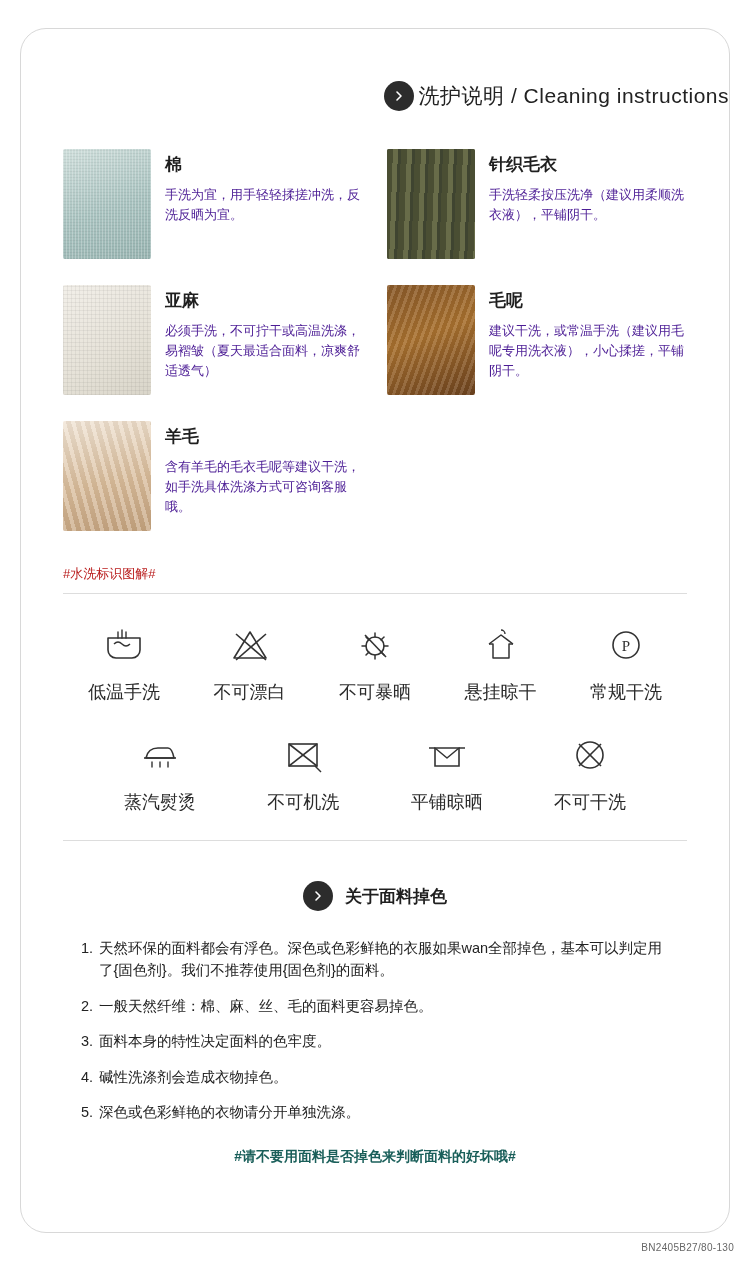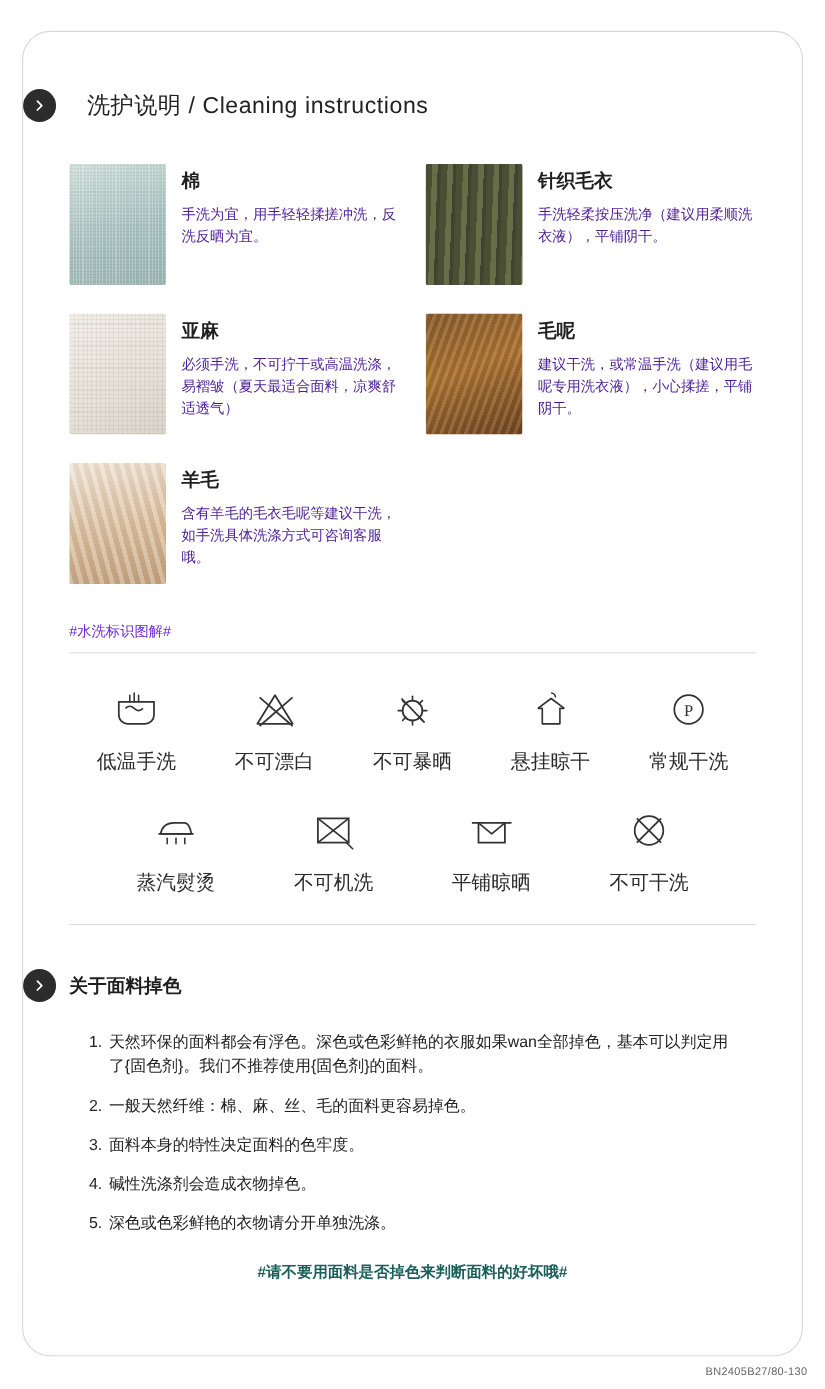--- a/index.html
+++ b/index.html
@@ -21,22 +21,22 @@
     position:absolute;
     left:20px;top:28px;
     width:710px;height:1205px;
     border:1px solid #d8d8d8;
     border-radius:26px;
     box-sizing:border-box;
     background:#fff;
   }
   
   .header{
-    display:flex;align-items:center;justify-content:flex-start;
-    gap:28px;
+    display:flex;align-items:center;justify-content:flex-end;
+    gap:5px;
     margin-top:52px;
   }
   .dot-badge{
     width:30px;height:30px;border-radius:50%;
     background:#2c2c2c;color:#fff;
     display:flex;align-items:center;justify-content:center;
     font-size:14px;font-weight:bold;
     flex:none;
   }
   .dot-badge svg{display:block;}
@@ -96,21 +96,21 @@
       linear-gradient(170deg,#f0e3d3 0%,#d8bb99 55%,#c3a17c 100%);
   }
   .tex-denim{
     background:
       repeating-linear-gradient(100deg,#2d4563 0 5px,#3d5c80 5px 9px,#24384f 9px 13px),
       linear-gradient(180deg,#35506f,#22364d);
   }
   
   .sym-head{
     margin:34px 42px 0 42px;
-    font-size:13px;color:#6d28d9;
+    font-size:13px;color:#b91c1c;
   }
   .rule{
     margin:10px 42px 0 42px;
     height:1px;background:#ddd;
   }
   .symbols{
     margin:26px 48px 0 48px;
   }
   .sym-row{
     display:flex;justify-content:space-between;
@@ -125,21 +125,21 @@
   }
   .sym .lbl{
     margin-top:10px;font-size:18px;color:#2b2b2b;
   }
   .rule2{
     margin:14px 42px 0 42px;
     height:1px;background:#ddd;
   }
   
   .sub-head{
-    display:flex;align-items:center;gap:12px;
+    display:flex;align-items:center;justify-content:center;gap:12px;
     margin-top:40px;
   }
   .sub-title{font-size:17px;font-weight:bold;color:#1f1f1f;}
   .notes{
     margin:26px 54px 0 54px;
     font-size:14.5px;line-height:1.55;color:#222;
   }
   .note{
     display:flex;gap:6px;margin-bottom:13px;
   }

